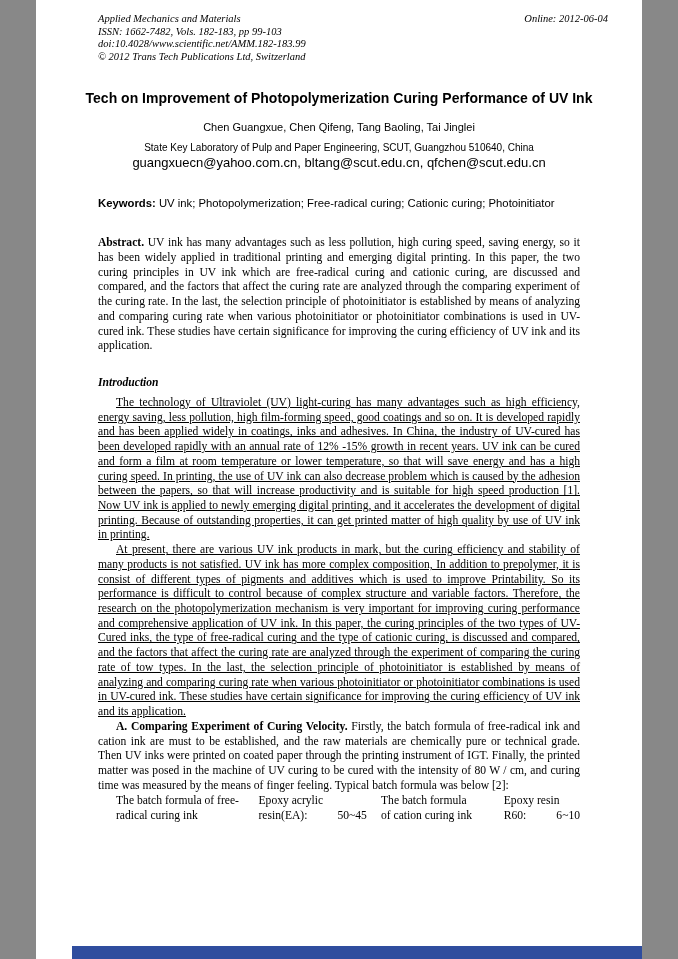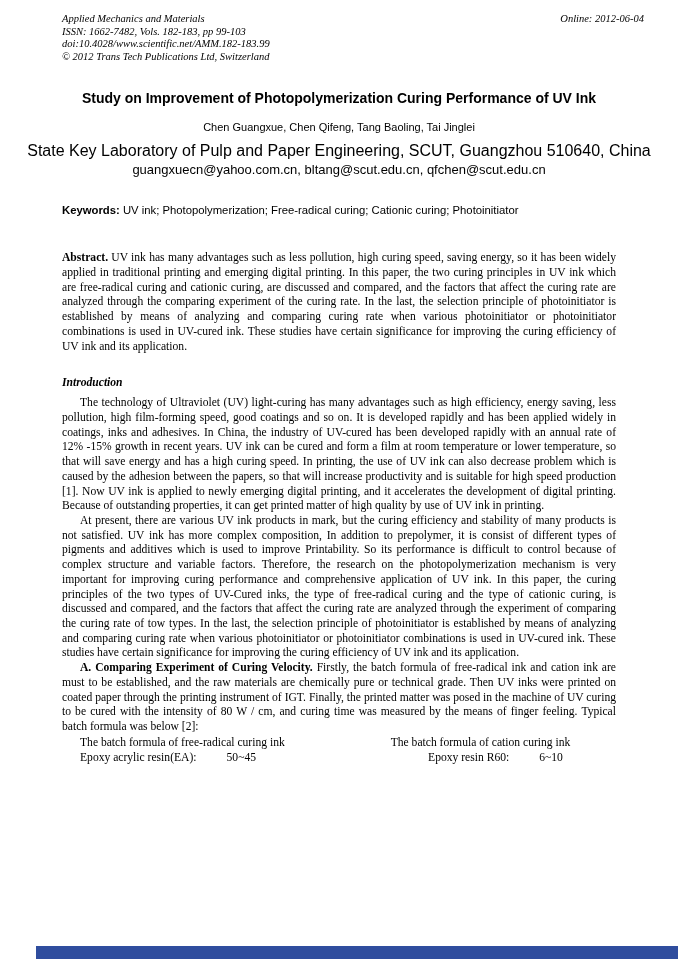--- a/index.html
+++ b/index.html
@@ -1,19 +1,19 @@
 <!DOCTYPE html>
 <html><head>
 <meta charset="utf-8">
 <style>
   * { margin: 0; padding: 0; box-sizing: border-box; }
   html, body { background: #888; }
   .page {
     position: relative;
-    width: 678px;
+    width: 606px;
     height: 959px;
     margin: 0 auto;
     background: #ffffff;
     color: #000000;
     font-family: "Liberation Serif", serif;
     overflow: hidden;
   }
   
   .header-row {
     display: flex;
@@ -40,21 +40,21 @@
   .authors {
     margin-top: 13px;
     text-align: center;
     font-family: "Liberation Sans", sans-serif;
     font-size: 11px;
   }
   .affiliation {
     margin-top: 9px;
     text-align: center;
     font-family: "Liberation Sans", sans-serif;
-    font-size: 16px;
+    font-size: 10px;
   }
   .emails {
     margin-top: 2px;
     text-align: center;
     font-family: "Liberation Sans", sans-serif;
     font-size: 13px;
   }
 
   
   .keywords {
@@ -66,38 +66,38 @@
   .keywords .kw-label { font-weight: bold; }
 
   
   .body-col { margin: 0 62px; }
   .para {
     font-size: 11.6px;
     line-height: 1.27;
     text-align: justify;
   }
   .para.indent { text-indent: 18px; }
-  .abstract { margin-top: 34px; }
+  .abstract { margin-top: 26px; }
   .lead-bold { font-weight: bold; }
   .section-heading {
     margin-top: 22px;
     font-size: 11.6px;
     font-weight: bold;
     font-style: italic;
   }
-  .section-heading + .para, .section-heading + .para-group { margin-top: 7px; }
+  .section-heading + .para, .section-heading + .para-group { margin-top: 7px; text-decoration: underline; }
 
   
   .formula-row {
     display: flex;
     margin-top: 1px;
     font-size: 11.6px;
     line-height: 1.27;
   }
-  .formula-col { display: flex; flex-direction: column; }
+  .formula-col { display: flex; flex-direction: row; }
   .col-left  { padding-left: 18px; width: 283px; }
   .col-right { flex: 1; align-items: center; }
   .col-right .formula-item { padding-left: 30px; }
   .formula-item .val { margin-left: 30px; }
 
   
   .footer-bar {
     position: absolute;
     left: 36px;
     right: 0;
@@ -113,21 +113,21 @@
   <div class="header-row">
     <div class="header-left">
       <div>Applied Mechanics and Materials</div>
       <div>ISSN: 1662-7482, Vols. 182-183, pp 99-103</div>
       <div>doi:10.4028/www.scientific.net/AMM.182-183.99</div>
       <div>© 2012 Trans Tech Publications Ltd, Switzerland</div>
     </div>
     <div class="header-right">Online: 2012-06-04</div>
   </div>
 
-  <div class="paper-title">Study on Improvement of Photopolymerization Curing Performance of UV Ink</div>
+  <div class="paper-title">Tech on Improvement of Photopolymerization Curing Performance of UV Ink</div>
 
   <div class="authors">Chen Guangxue, Chen Qifeng, Tang Baoling, Tai Jinglei</div>
 
   <div class="affiliation">State Key Laboratory of Pulp and Paper Engineering, SCUT, Guangzhou 510640, China</div>
 
   <div class="emails">guangxuecn@yahoo.com.cn, bltang@scut.edu.cn, qfchen@scut.edu.cn</div>
 
   <div class="keywords">
     <span class="kw-label">Keywords:</span><span> UV ink; Photopolymerization; Free-radical curing; Cationic curing; Photoinitiator</span>
   </div>

